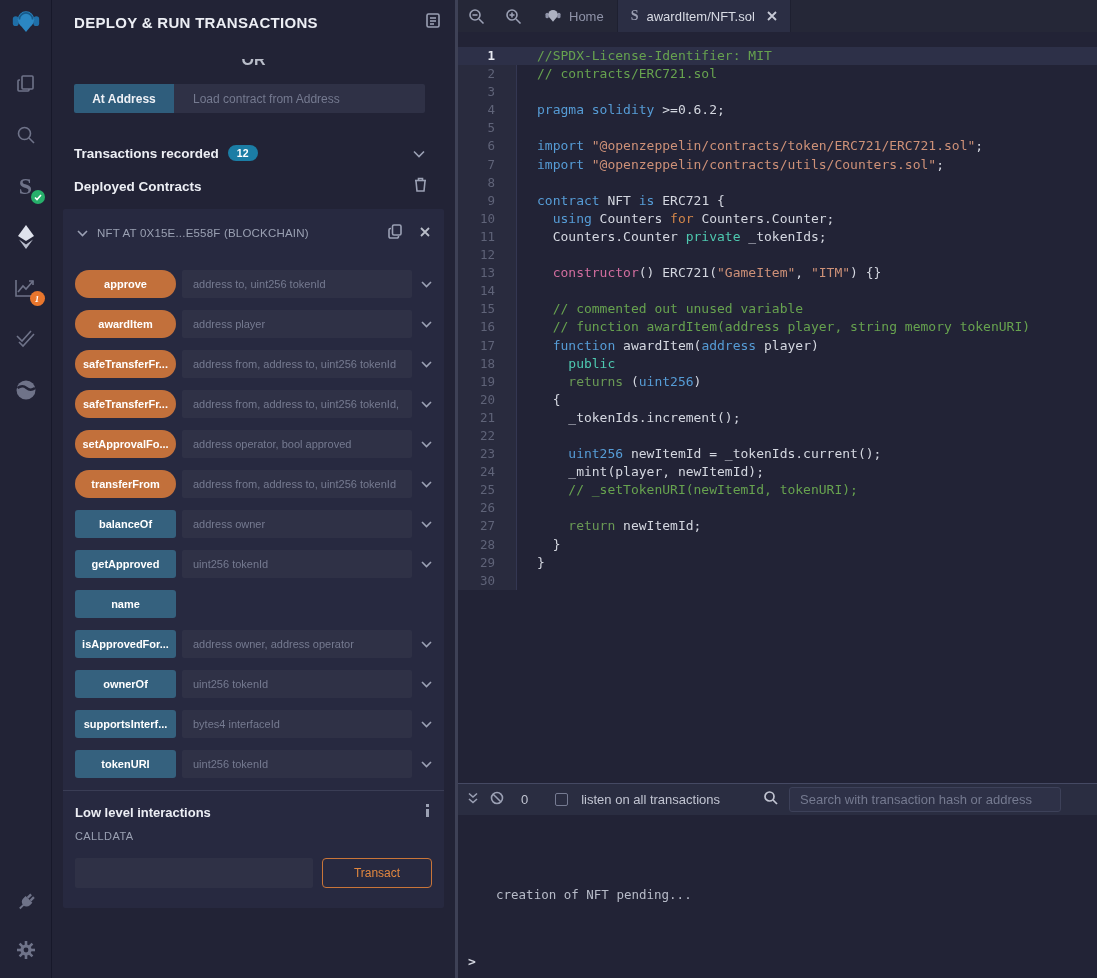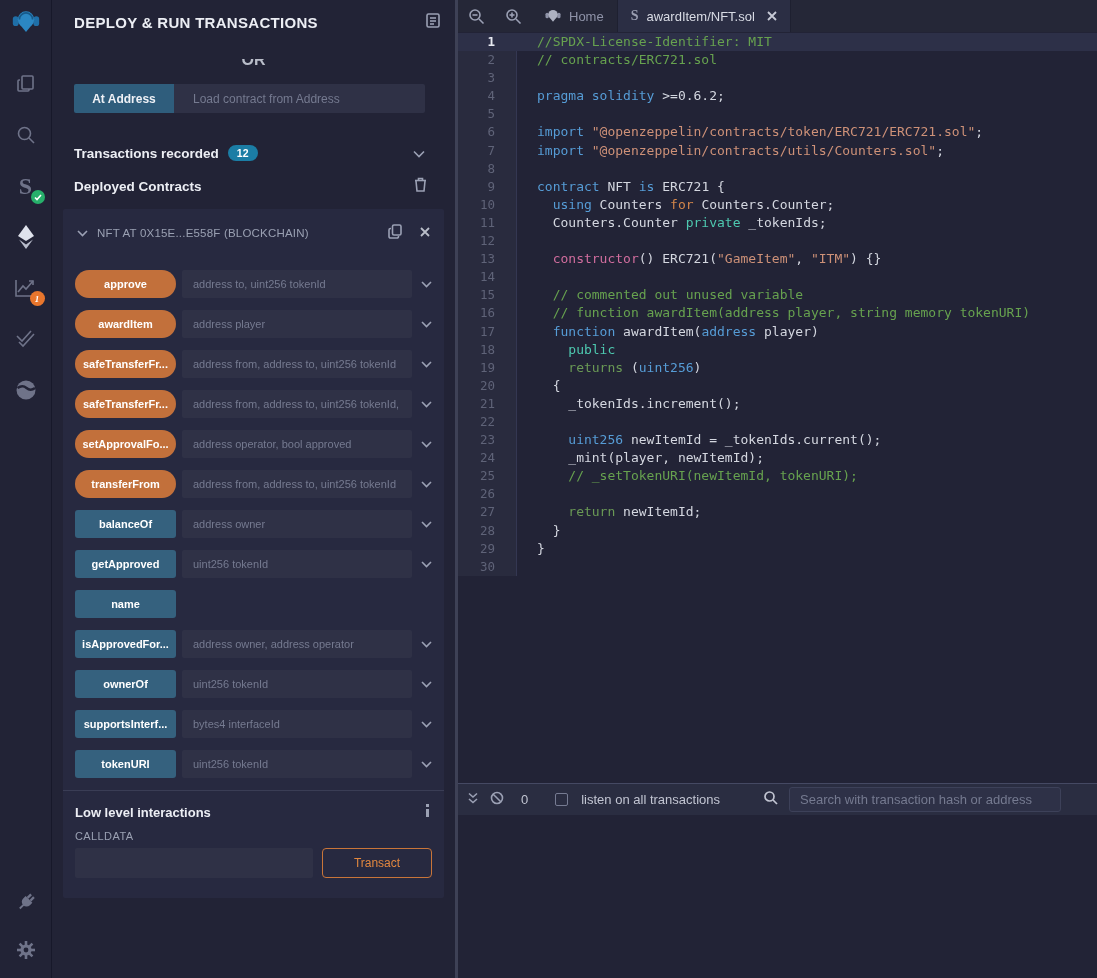--- a/index.html
+++ b/index.html
@@ -41,28 +41,28 @@
   .fn-row { display:flex; align-items:center; height:28px; margin-bottom:12px; }
   .fn-btn { width:101px; flex:none; height:28px; border:none; border-radius:3px; color:#fff; font-size:11px; font-weight:600; padding:0 7px; white-space:nowrap; overflow:hidden; text-overflow:ellipsis; cursor:pointer; font-family:inherit; }
   .fn-btn.write { background:var(--accent-orange);border-radius:14px; }
   .fn-btn.read { background:var(--accent-blue); }
   .fn-input { flex:1; min-width:0; height:28px; margin-left:6px; background:#2f3146; border:none; border-radius:2px; color:#d4d7e0; padding:0 11px; font-size:11px; font-family:inherit; }
   .fn-chevron { width:20px; flex:none; display:flex; justify-content:flex-end; cursor:pointer; }
 
   .ll-divider { border-top:1px solid #3a3d55; margin:4px -12px 0; }
   .ll-title-row { display:flex; align-items:center; justify-content:space-between; margin-top:12px; padding-right:2px; }
   .ll-calldata { margin-top:9px; color:#9aa0b2; font-size:11px; letter-spacing:.4px; }
-  .ll-row { display:flex; margin-top:6px; height:30px; }
+  .ll-row { display:flex; margin-top:16px; height:30px; }
   .ll-input { flex:1; background:#2f3146; border:none; border-radius:2px; color:#d4d7e0; padding:0 10px; font-size:12px; font-family:inherit; }
   .transact-btn { width:110px; flex:none; margin-left:9px; background:transparent; border:1px solid var(--transact-border); color:#e2873f; border-radius:4px; font-size:12px; cursor:pointer; font-family:inherit; }
 
   .v-divider { width:3px; background:#3e4156; flex:none; }
 
   
-  .main { flex:1; display:flex; flex-direction:column; min-width:0; background:#222336; }
+  .main { flex:1; display:flex; flex-direction:column; min-width:0; background:#222336;gap:14px; }
   .tabbar { height:32px; flex:none; background:#252737; display:flex; align-items:stretch; }
   .zoom-btn { width:37px; display:flex; align-items:center; justify-content:center; cursor:pointer; }
   .tab { display:flex; align-items:center; gap:8px; padding:0 13px; font-size:13px; color:#8f93a8; border-right:1px solid #1e2030; cursor:pointer; }
   .tab:first-of-type { border-left:1px solid #1e2030; margin-left:14px; }
   .tab.active { background:#2b2e44; color:#d8dbe4; }
   .tab .s-glyph { font-size:14px; color:#9a9eb1; }
 
   .code { flex:1; overflow:hidden; font-family:"DejaVu Sans Mono", monospace; font-size:13px; padding-top:1px; }
   .code-line { display:flex; height:18.1px; line-height:18px; }
   .line-num { width:59px; flex:none; text-align:right; padding-right:21px; color:#5f6378; font-size:12.5px; background:#292b3e; border-right:1px solid #343752; }
@@ -550,14 +550,18 @@
       <span class="term-check"></span>
       <span class="term-listen">listen on all transactions</span>
       <span class="term-search-icon">
         <svg width="15" height="15" viewBox="0 0 15 15">
             <circle cx="6.5" cy="6.5" r="4.5" fill="none" stroke="#c2c5d2" stroke-width="1.7"></circle>
             <line x1="10" y1="10" x2="14" y2="14" stroke="#c2c5d2" stroke-width="1.7"></line>
           </svg>
       </span>
       <input class="term-search" placeholder="Search with transaction hash or address" style="">
     </div>
+    <div class="term-body">
+      <div class="term-log">creation of NFT pending...</div>
+      <div class="term-prompt">&gt;</div>
+    </div>
   </div>
 </div>
 
 </body></html>

